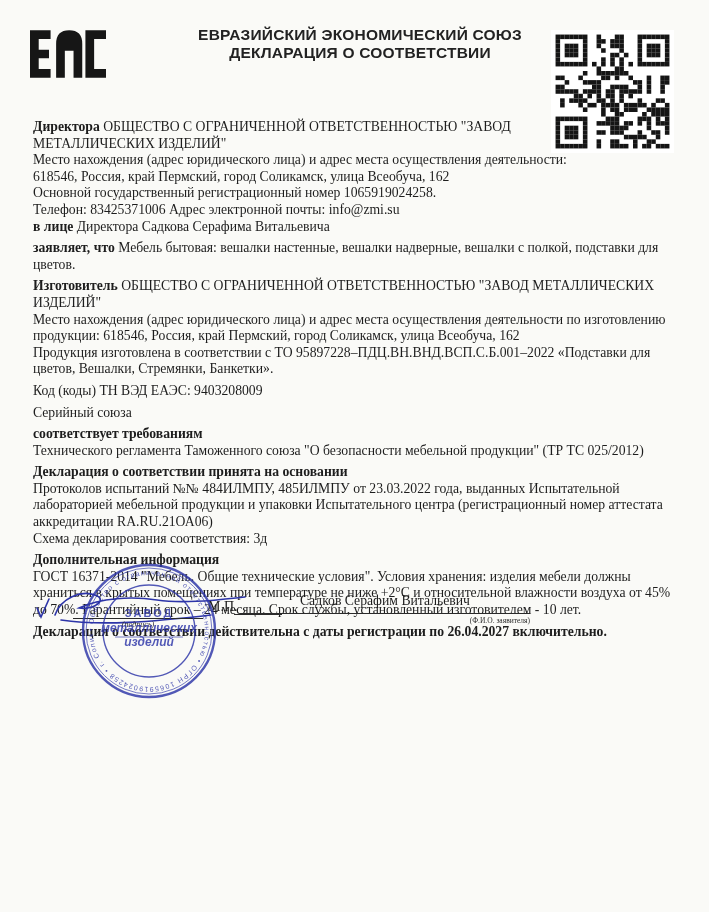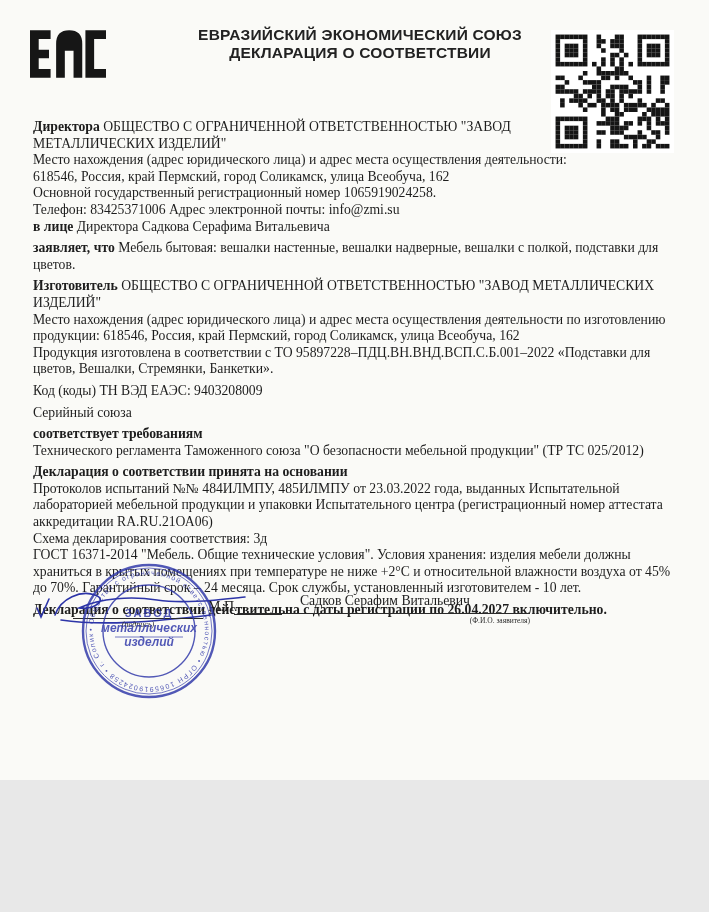--- a/index.html
+++ b/index.html
@@ -1,17 +1,17 @@
 <!DOCTYPE html>
 <html><head>
 <meta charset="utf-8">
 <style>
   html,body{margin:0;padding:0;background:#e8e8e8;}
   .page{
-    position:relative;width:709px;height:780px;margin:0 auto;
+    position:relative;width:709px;height:912px;margin:0 auto;
     background:#fafaf7;
     font-family:"Liberation Serif","DejaVu Serif",serif;
     color:#1d1d1d;overflow:hidden;
     box-shadow:0 0 4px rgba(0,0,0,.25);
   }
   
   .eac-logo{position:absolute;left:30px;top:24px;width:76px;height:60px;}
   .doc-title{
     position:absolute;left:150px;top:26px;width:420px;text-align:center;
     font-family:"Liberation Sans","DejaVu Sans",sans-serif;
@@ -380,20 +380,21 @@
     <p class="gap">Код (коды) ТН ВЭД ЕАЭС: 9403208009</p>
     <p class="gap">Серийный союза</p>
 
     <p class="gap bold">соответствует требованиям</p>
     <p>Технического регламента Таможенного союза "О безопасности мебельной продукции" (ТР ТС 025/2012)</p>
 
     <p class="gap bold">Декларация о соответствии принята на основании</p>
     <p>Протоколов испытаний №№ 484ИЛМПУ, 485ИЛМПУ от 23.03.2022 года, выданных Испытательной лабораторией мебельной продукции и упаковки Испытательного центра (регистрационный номер аттестата аккредитации RA.RU.21ОА06)</p>
     <p>Схема декларирования соответствия: 3д</p>
 
+    <p class="gap bold">Дополнительная информация</p>
     <p>ГОСТ 16371-2014 "Мебель. Общие технические условия". Условия хранения: изделия мебели должны храниться в крытых помещениях при температуре не ниже +2°С и относительной влажности воздуха от 45% до 70%. Гарантийный срок – 24 месяца. Срок службы, установленный изготовителем - 10 лет.</p>
 
     <p class="gap bold">Декларация о соответствии действительна с даты регистрации по 26.04.2027 включительно.</p>
   </div>
 
   <div class="sig-area">
     <svg class="signature-svg" viewBox="0 0 250 50" aria-hidden="true">
       <g fill="none" stroke="#2d35a8" stroke-width="1.6" stroke-linecap="round">
         <path d="M6,26 l4,9 l8,-18"></path>
         <path d="M24,33 C30,16 50,8 64,13 C78,18 62,28 48,26 C70,16 100,14 126,18 C152,22 185,18 214,15"></path>

